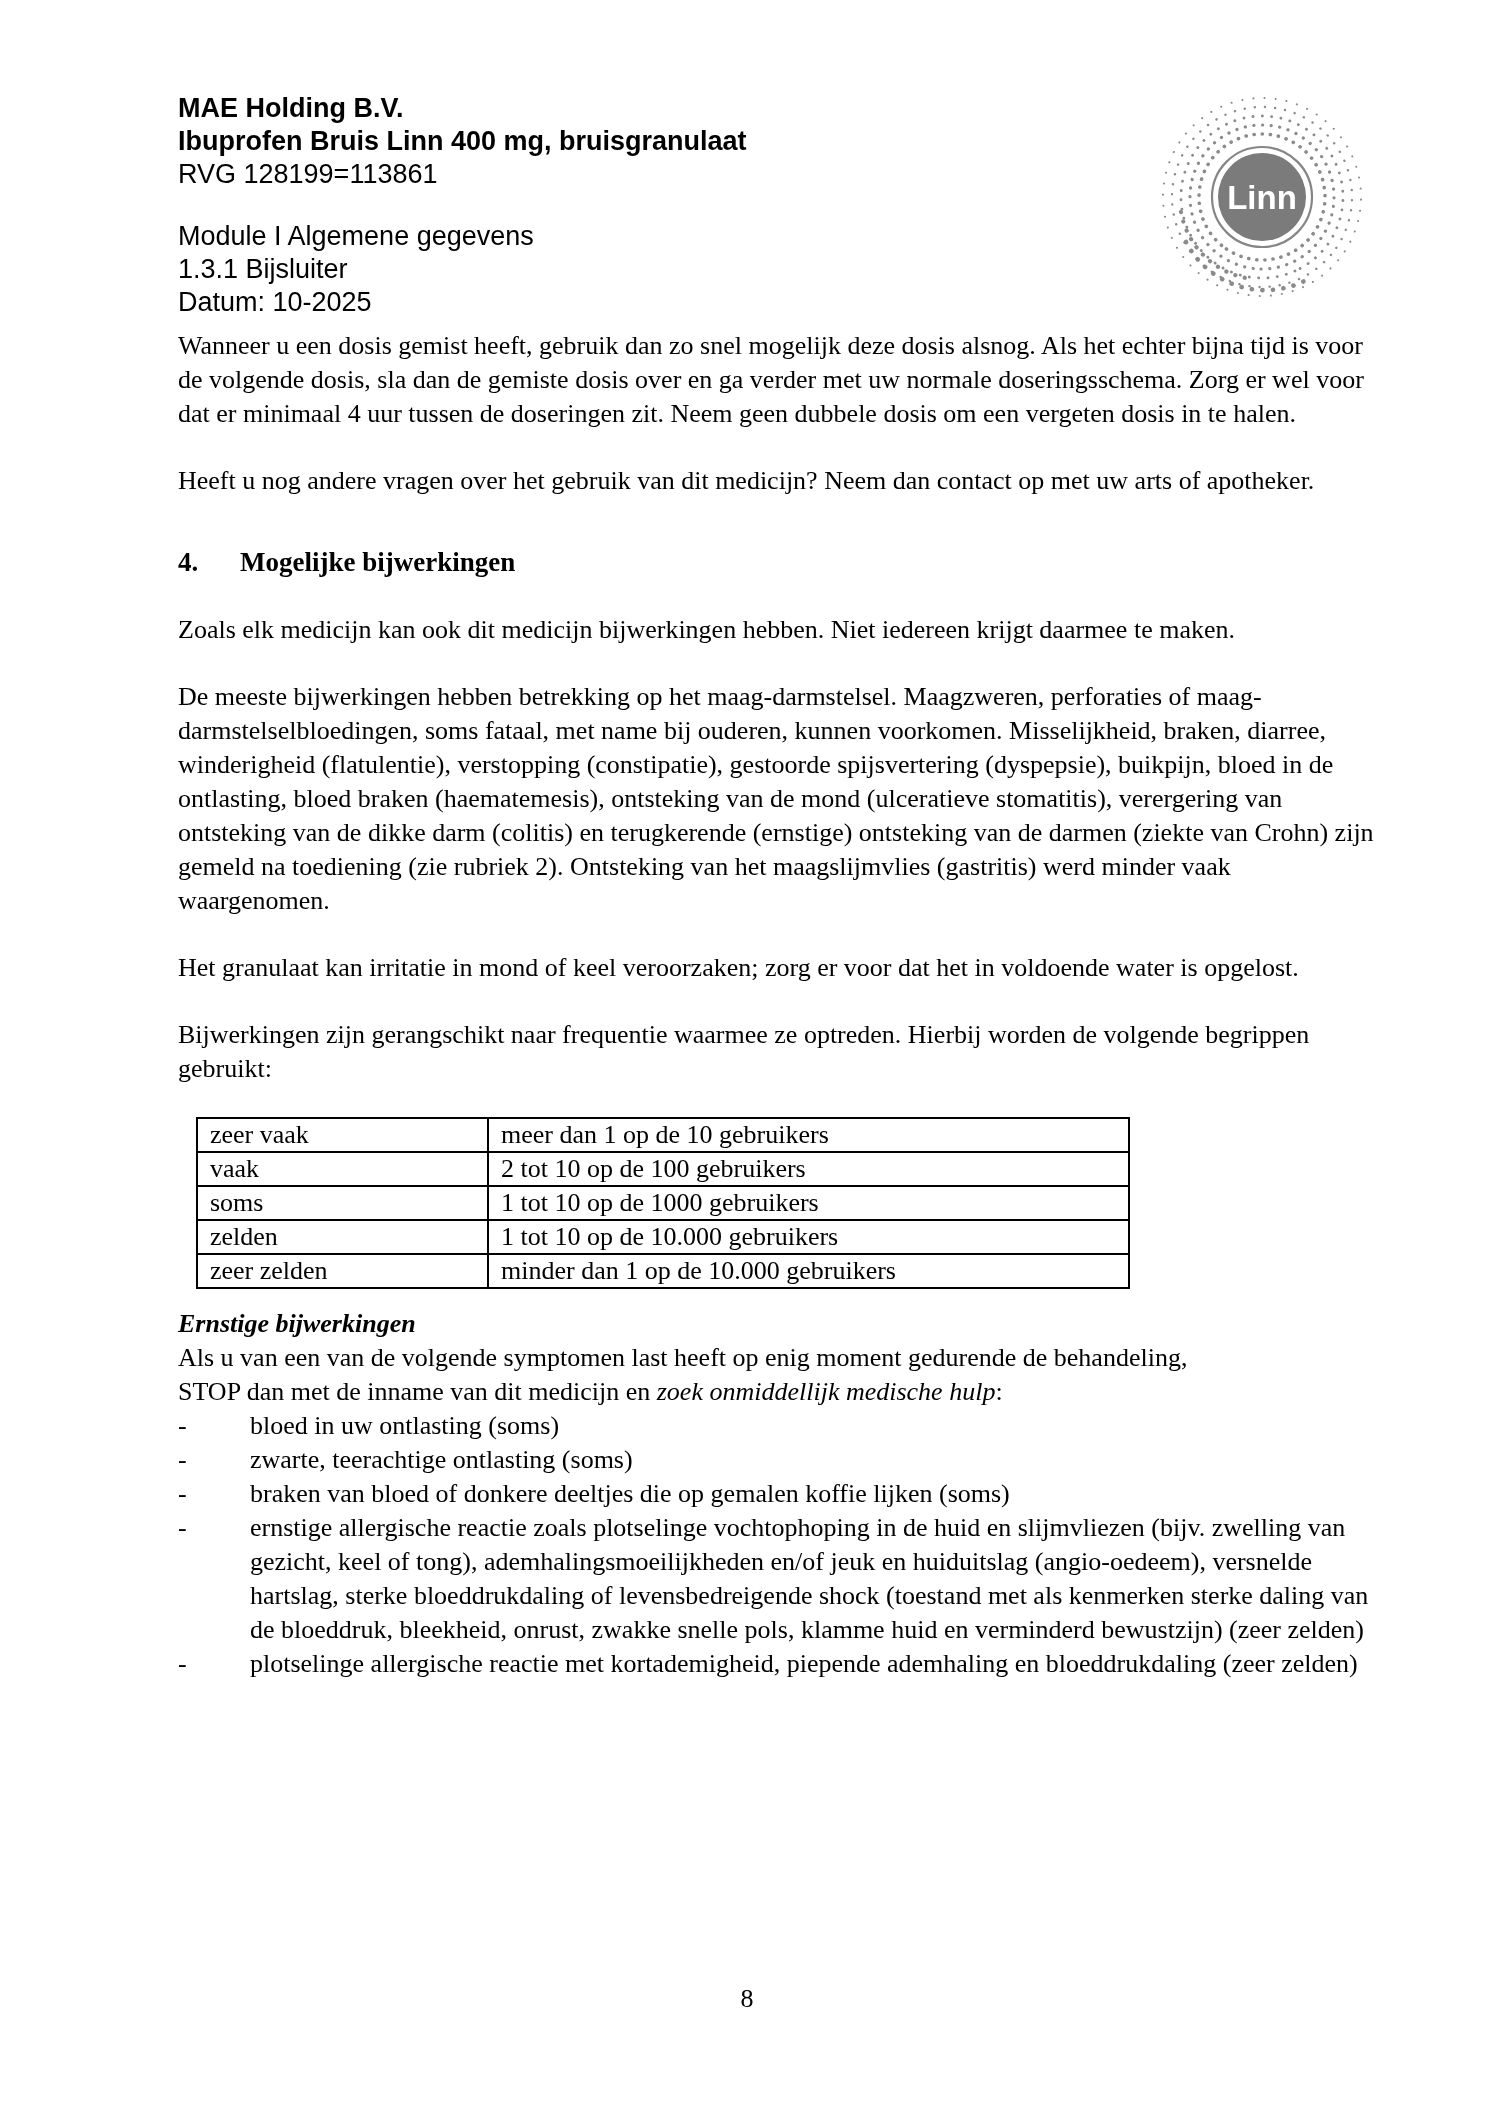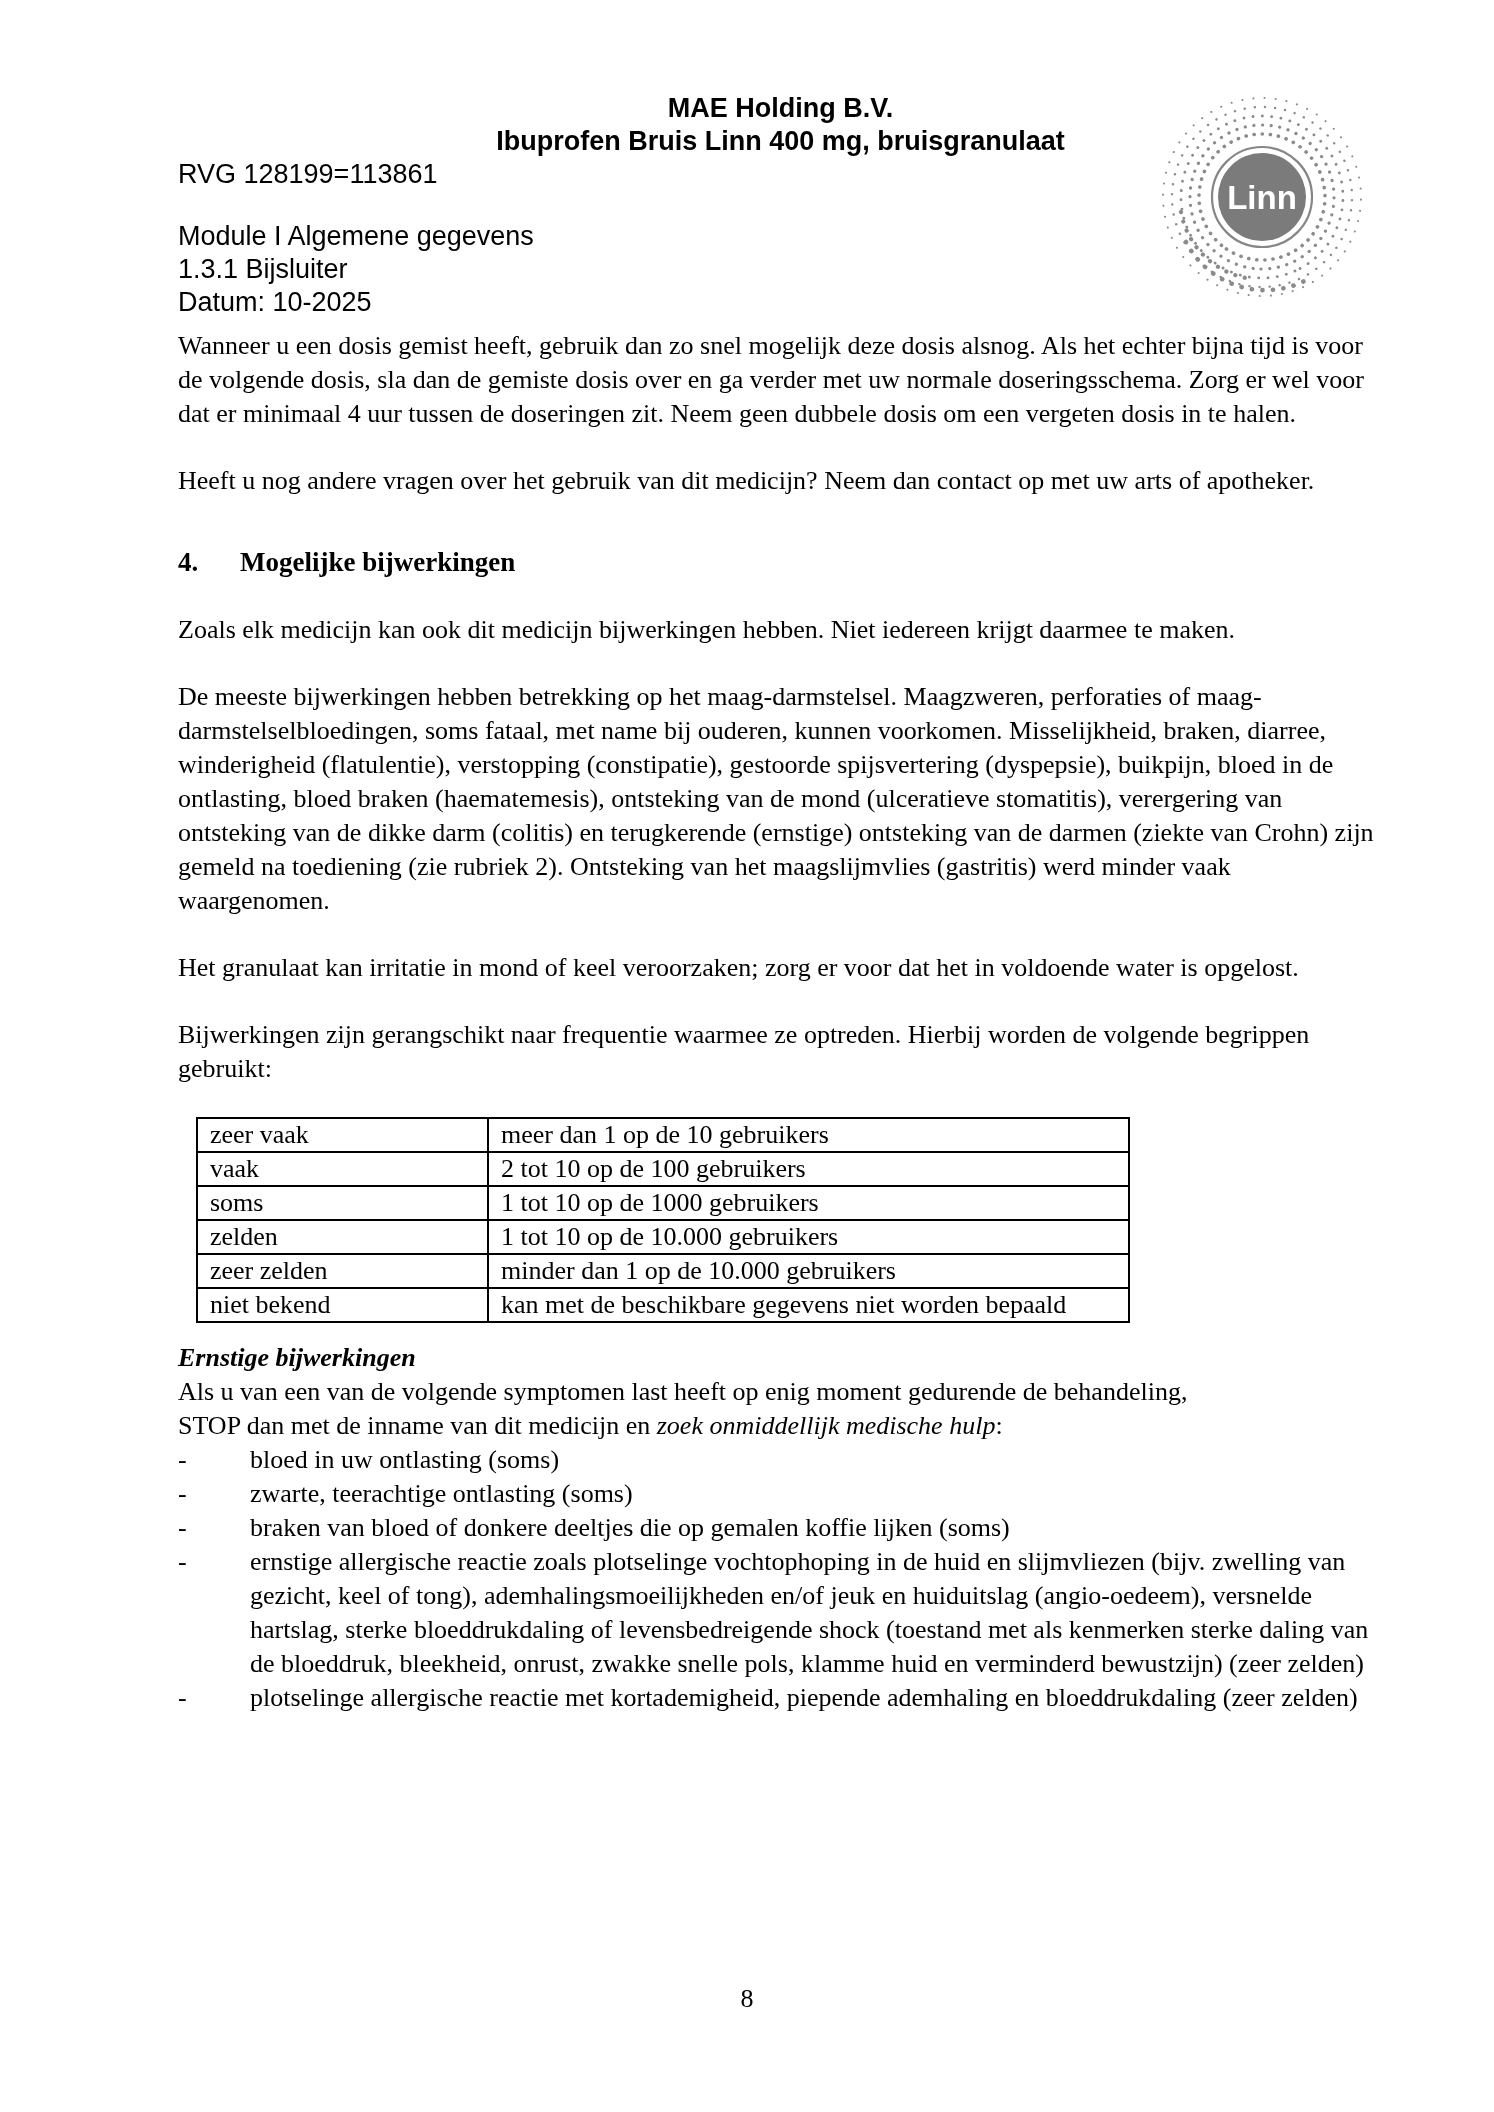--- a/index.html
+++ b/index.html
@@ -15,21 +15,21 @@
     position:absolute;
     left:178px; top:92px;
     width:1205px;
   }
   
   .doc-header {
     font-family:"Liberation Sans", sans-serif;
     font-size:27px; line-height:33px;
   }
   .hline { white-space:nowrap; }
-  .bold { font-weight:bold;text-align:center; }
+  .bold { font-weight:bold; }
   .hgap { height:29px; }
   
   .logo { position:absolute; left:1150px; top:82px; }
   
   .bodytext { font-size:26px; line-height:34px; }
   .bodytext p { margin:33px 0 0 0; }
   .bodytext p.first { margin-top:10px; }
   .section-heading {
     margin-top:46px;
     font-weight:bold;
@@ -136,24 +136,20 @@
             <td>1 tot 10 op de 1000 gebruikers</td>
           </tr>
           <tr>
             <td class="term">zelden</td>
             <td>1 tot 10 op de 10.000 gebruikers</td>
           </tr>
           <tr>
             <td class="term">zeer zelden</td>
             <td>minder dan 1 op de 10.000 gebruikers</td>
           </tr>
-          <tr>
-            <td class="term">niet bekend</td>
-            <td>kan met de beschikbare gegevens niet worden bepaald</td>
-          </tr>
         </tbody>
       </table>
 
       <div class="serious-heading">Ernstige bijwerkingen</div>
 
       <div class="serious-intro">
         <span>Als u van een van de volgende symptomen last heeft op enig moment gedurende de behandeling,</span><br>
         <span>STOP dan met de inname van dit medicijn en </span><span class="it">zoek onmiddellijk medische hulp</span><span>:</span>
       </div>
 

